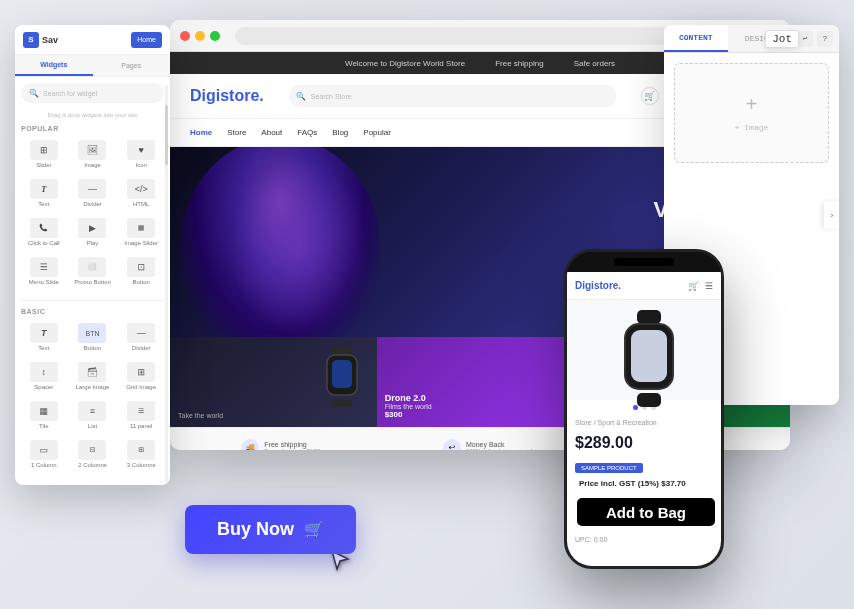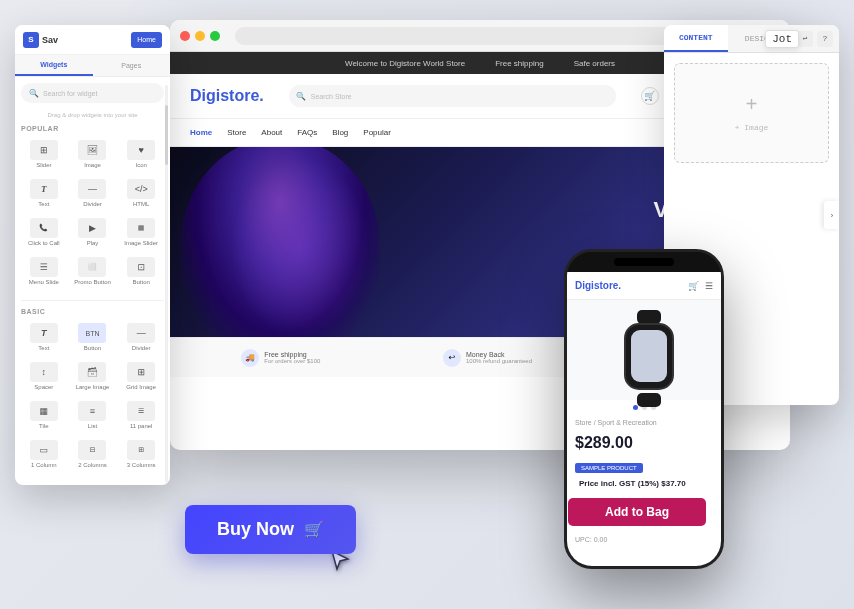--- a/index.html
+++ b/index.html
@@ -673,27 +673,27 @@
     }
 
     .phone-price-incl {
       padding: 4px 12px;
       font-size: 8px;
       font-weight: 600;
       color: #1a1a2e;
     }
 
     .phone-add-btn {
-      margin: 6px 1px;
+      margin: 6px 10px;
       height: 28px;
-      background: #be185d;
+      background: #000000;
       color: white;
       border: none;
       border-radius: 5px;
-      font-size: 12px;
+      font-size: 15px;
       font-weight: 600;
       width: calc(100% - 16px);
       cursor: pointer;
     }
 
     .phone-upc {
       padding: 4px 8px;
       font-size: 7px;
       color: #999;
     }
@@ -807,20 +807,44 @@
 
       <div style="position:absolute;left:60px;top:10px;width:140px;height:180px;background:radial-gradient(ellipse,rgba(120,60,200,0.6) 0%,transparent 70%);border-radius:50%;"></div>
       <div class="hero-text">
         <div class="hero-title">VR games</div>
         <div class="hero-sub">Ready. Set. Play.</div>
         <div class="hero-price">$299</div>
         <button class="hero-btn">BUY NOW</button>
       </div>
     </div>
 
+    <div class="product-row">
+      <div class="product-card dark">
+        <div style="position:absolute;right:10px;top:5px;">
+          <svg width="50" height="70" viewBox="0 0 50 70">
+            <rect x="15" y="5" width="20" height="8" rx="3" fill="#2a2a2a"></rect>
+            <rect x="10" y="13" width="30" height="40" rx="8" fill="#1a1a1a" stroke="#444" stroke-width="1.5"></rect>
+            <rect x="15" y="18" width="20" height="28" rx="5" fill="#1a3a8a"></rect>
+            <rect x="15" y="57" width="20" height="8" rx="3" fill="#2a2a2a"></rect>
+          </svg>
+        </div>
+        <div class="product-info">
+          <div style="font-size:7px;color:#aaa;">Take the world</div>
+        </div>
+      </div>
+      <div class="product-card purple">
+        <div class="product-info">
+          <div class="product-name">Drone 2.0</div>
+          <div class="product-tagline">Films the world</div>
+          <div class="product-price">$300</div>
+        </div>
+      </div>
+      <div class="product-card green">
+      </div>
+    </div>
 
     <div class="site-footer-strip">
       <div class="footer-item">
         <div class="footer-icon">🚚</div>
         <div>
           <div class="footer-text">Free shipping</div>
           <div class="footer-subtext">For orders over $100</div>
         </div>
       </div>
       <div class="footer-item">

